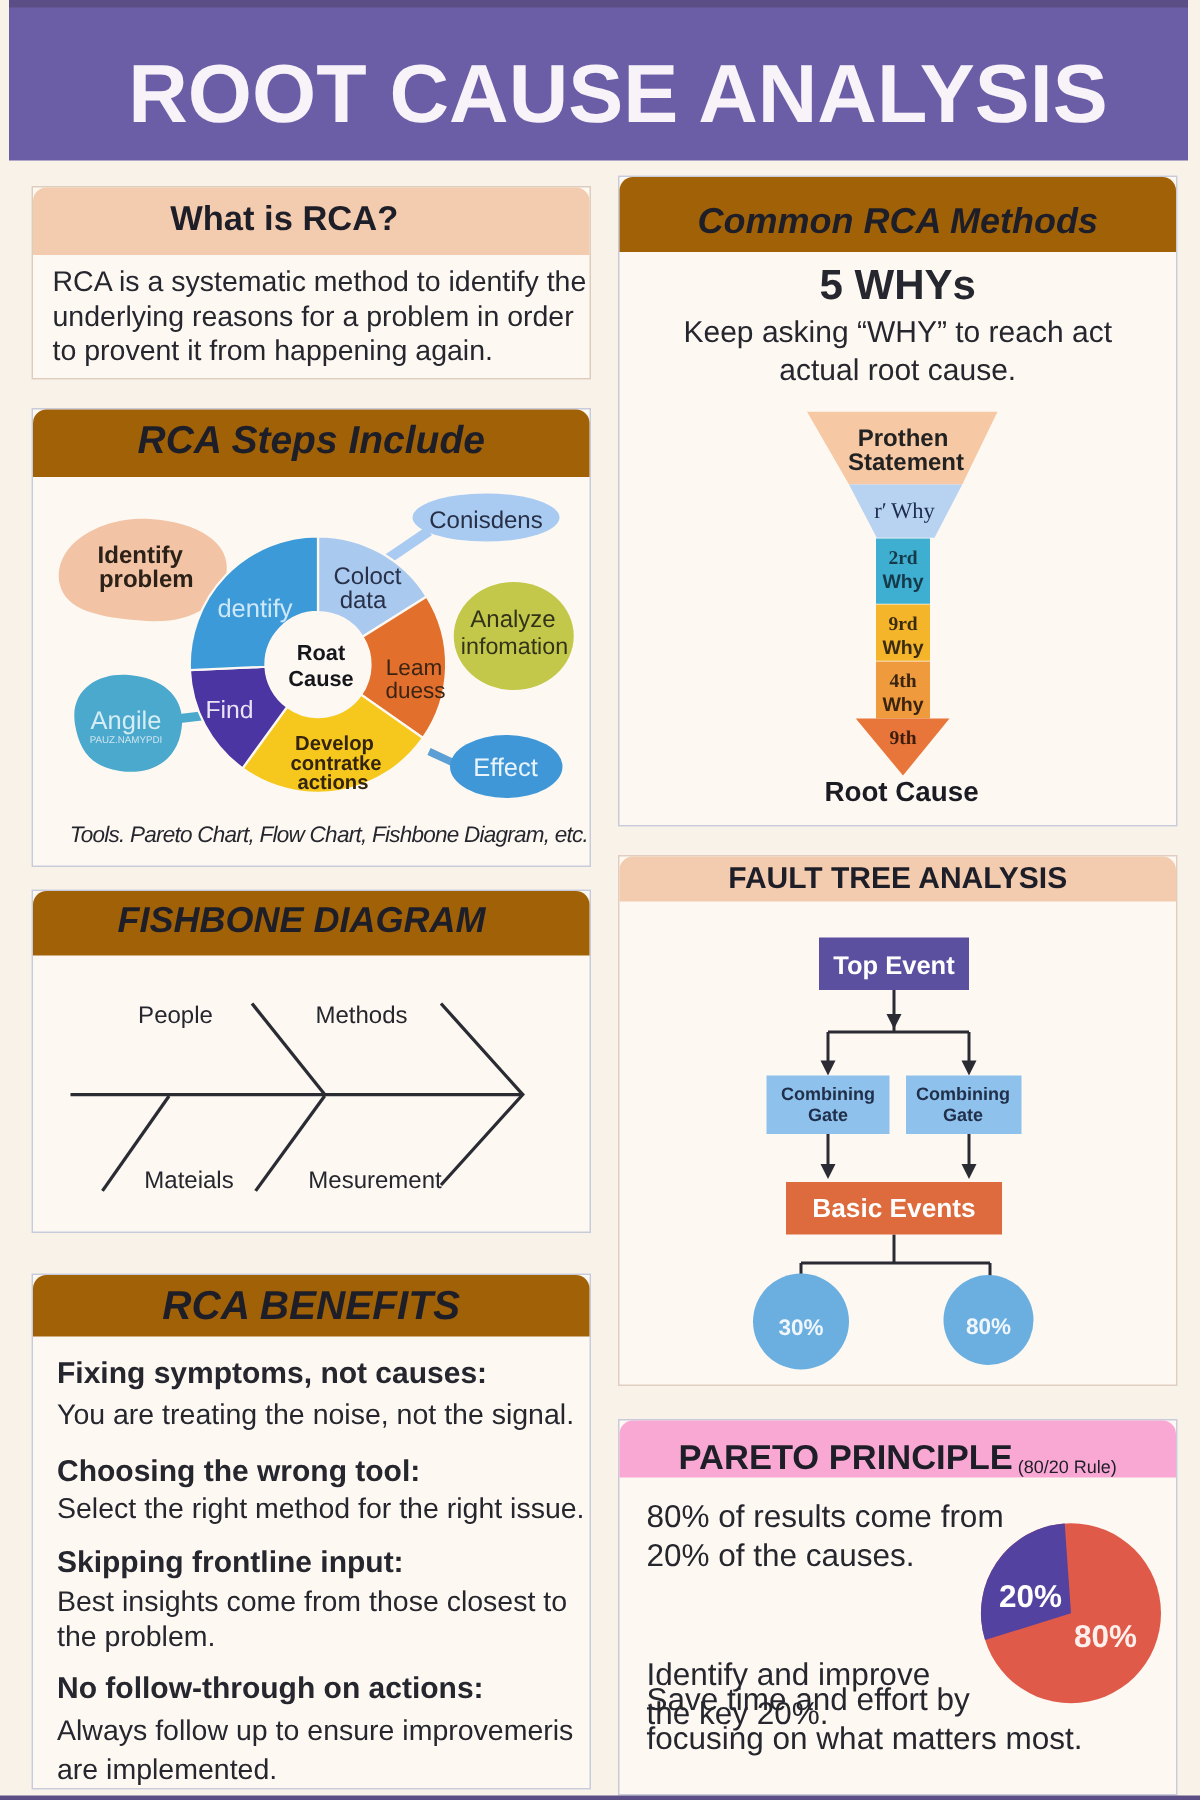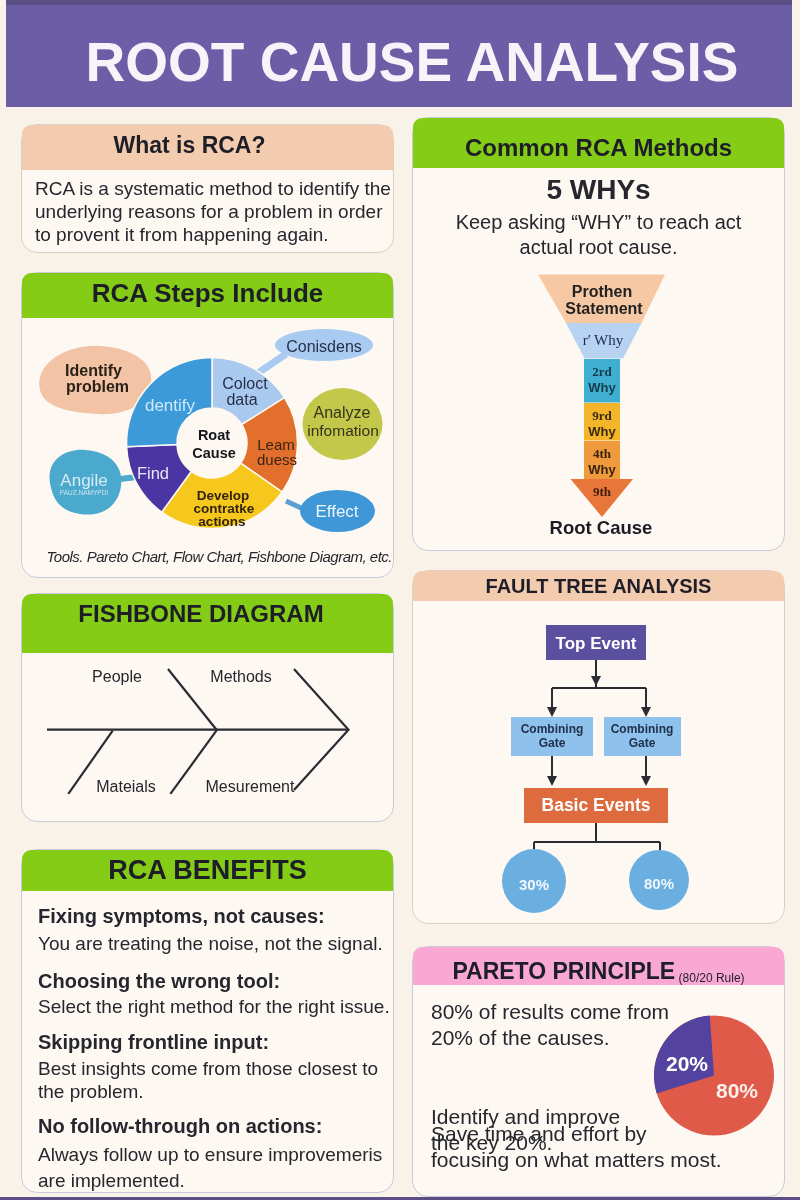--- a/index.html
+++ b/index.html
@@ -1,21 +1,21 @@
 <!DOCTYPE html>
 <html><head>
 <meta charset="utf-8">
 <style>
   html,body{margin:0;padding:0;}
   body{width:800px;height:1200px;position:relative;background:#f8f2e9;font-family:"Liberation Sans",sans-serif;overflow:hidden;}
   .abs{position:absolute;}
-  .panel{position:absolute;border-radius:16px;background:#fdf9f2;}
+  .panel{position:absolute;border-radius:0;background:#fdf9f2;}
   .phead{position:absolute;left:0;top:0;right:0;border-radius:9px 9px 0 0;display:flex;align-items:center;justify-content:center;font-weight:bold;color:#1e1e28;}
   .peach{background:#f3cbae;}
-  .lav{background:#84cc16;}
+  .lav{background:#a16207;font-style:italic;}
   .txt{color:#26262e;}
 </style>
 </head>
 <body>
 
 <div class="abs" style="left:0;top:0;width:800px;height:107px;background:#f8f2e9;"></div>
 <div class="abs" style="left:6px;top:0;width:786px;height:107px;background:#6c5ea6;"></div>
 <div class="abs" style="left:6px;top:0;width:786px;height:5px;background:#5b4d86;"></div>
 <div class="abs" style="left:6px;top:28px;width:786px;height:68px;display:flex;align-items:center;justify-content:center;font-weight:bold;font-size:55px;letter-spacing:0px;color:#f7f3f9;padding-left:13px;">ROOT CAUSE ANALYSIS</div>
 
@@ -62,21 +62,21 @@
   <text x="153" y="478.5" font-size="16.5" fill="#e8e4f5" text-anchor="middle">Find</text>
   <text x="223" y="500" font-size="13.5" font-weight="bold" fill="#33230f" text-anchor="middle">Develop</text>
   <text x="224" y="513" font-size="13.5" font-weight="bold" fill="#33230f" text-anchor="middle">contratke</text>
   <text x="222" y="526" font-size="13.5" font-weight="bold" fill="#33230f" text-anchor="middle">actions</text>
   <text x="214" y="440" font-size="14.5" font-weight="bold" fill="#15151c" text-anchor="middle">Roat</text>
   <text x="214" y="457.5" font-size="14.5" font-weight="bold" fill="#15151c" text-anchor="middle">Cause</text>
 </svg>
 <div class="abs txt" style="left:21px;top:548px;width:371px;text-align:right;font-size:15px;letter-spacing:-0.5px;font-style:italic;white-space:nowrap;">Tools. Pareto Chart, Flow Chart, Fishbone Diagram, etc.</div>
 
 <div class="panel" style="left:21px;top:593px;width:371px;height:227px;border:1.5px solid #c9cbda;">
-  <div class="phead lav" style="height:39px;font-size:24px;letter-spacing:0px;padding-right:13px;padding-bottom:20px;">FISHBONE DIAGRAM</div>
+  <div class="phead lav" style="height:39px;font-size:24px;letter-spacing:0px;padding-right:13px;padding-bottom:4px;">FISHBONE DIAGRAM</div>
 </div>
 <svg class="abs" style="left:21px;top:632px;" width="371" height="188" viewBox="21 632 371 188">
   <g stroke="#2b2b33" stroke-width="2.2" fill="none">
     <path d="M47 729.7 L348 729.7"></path>
     <path d="M294 669 L348.5 729.7 L294 790"></path>
     <path d="M168 669 L217.3 730.7"></path>
     <path d="M68.3 793.9 L112.7 730.7"></path>
     <path d="M170.4 793.9 L216.4 730.7"></path>
   </g>
   <text x="117" y="682" font-size="16" fill="#26262e" text-anchor="middle">People</text>

